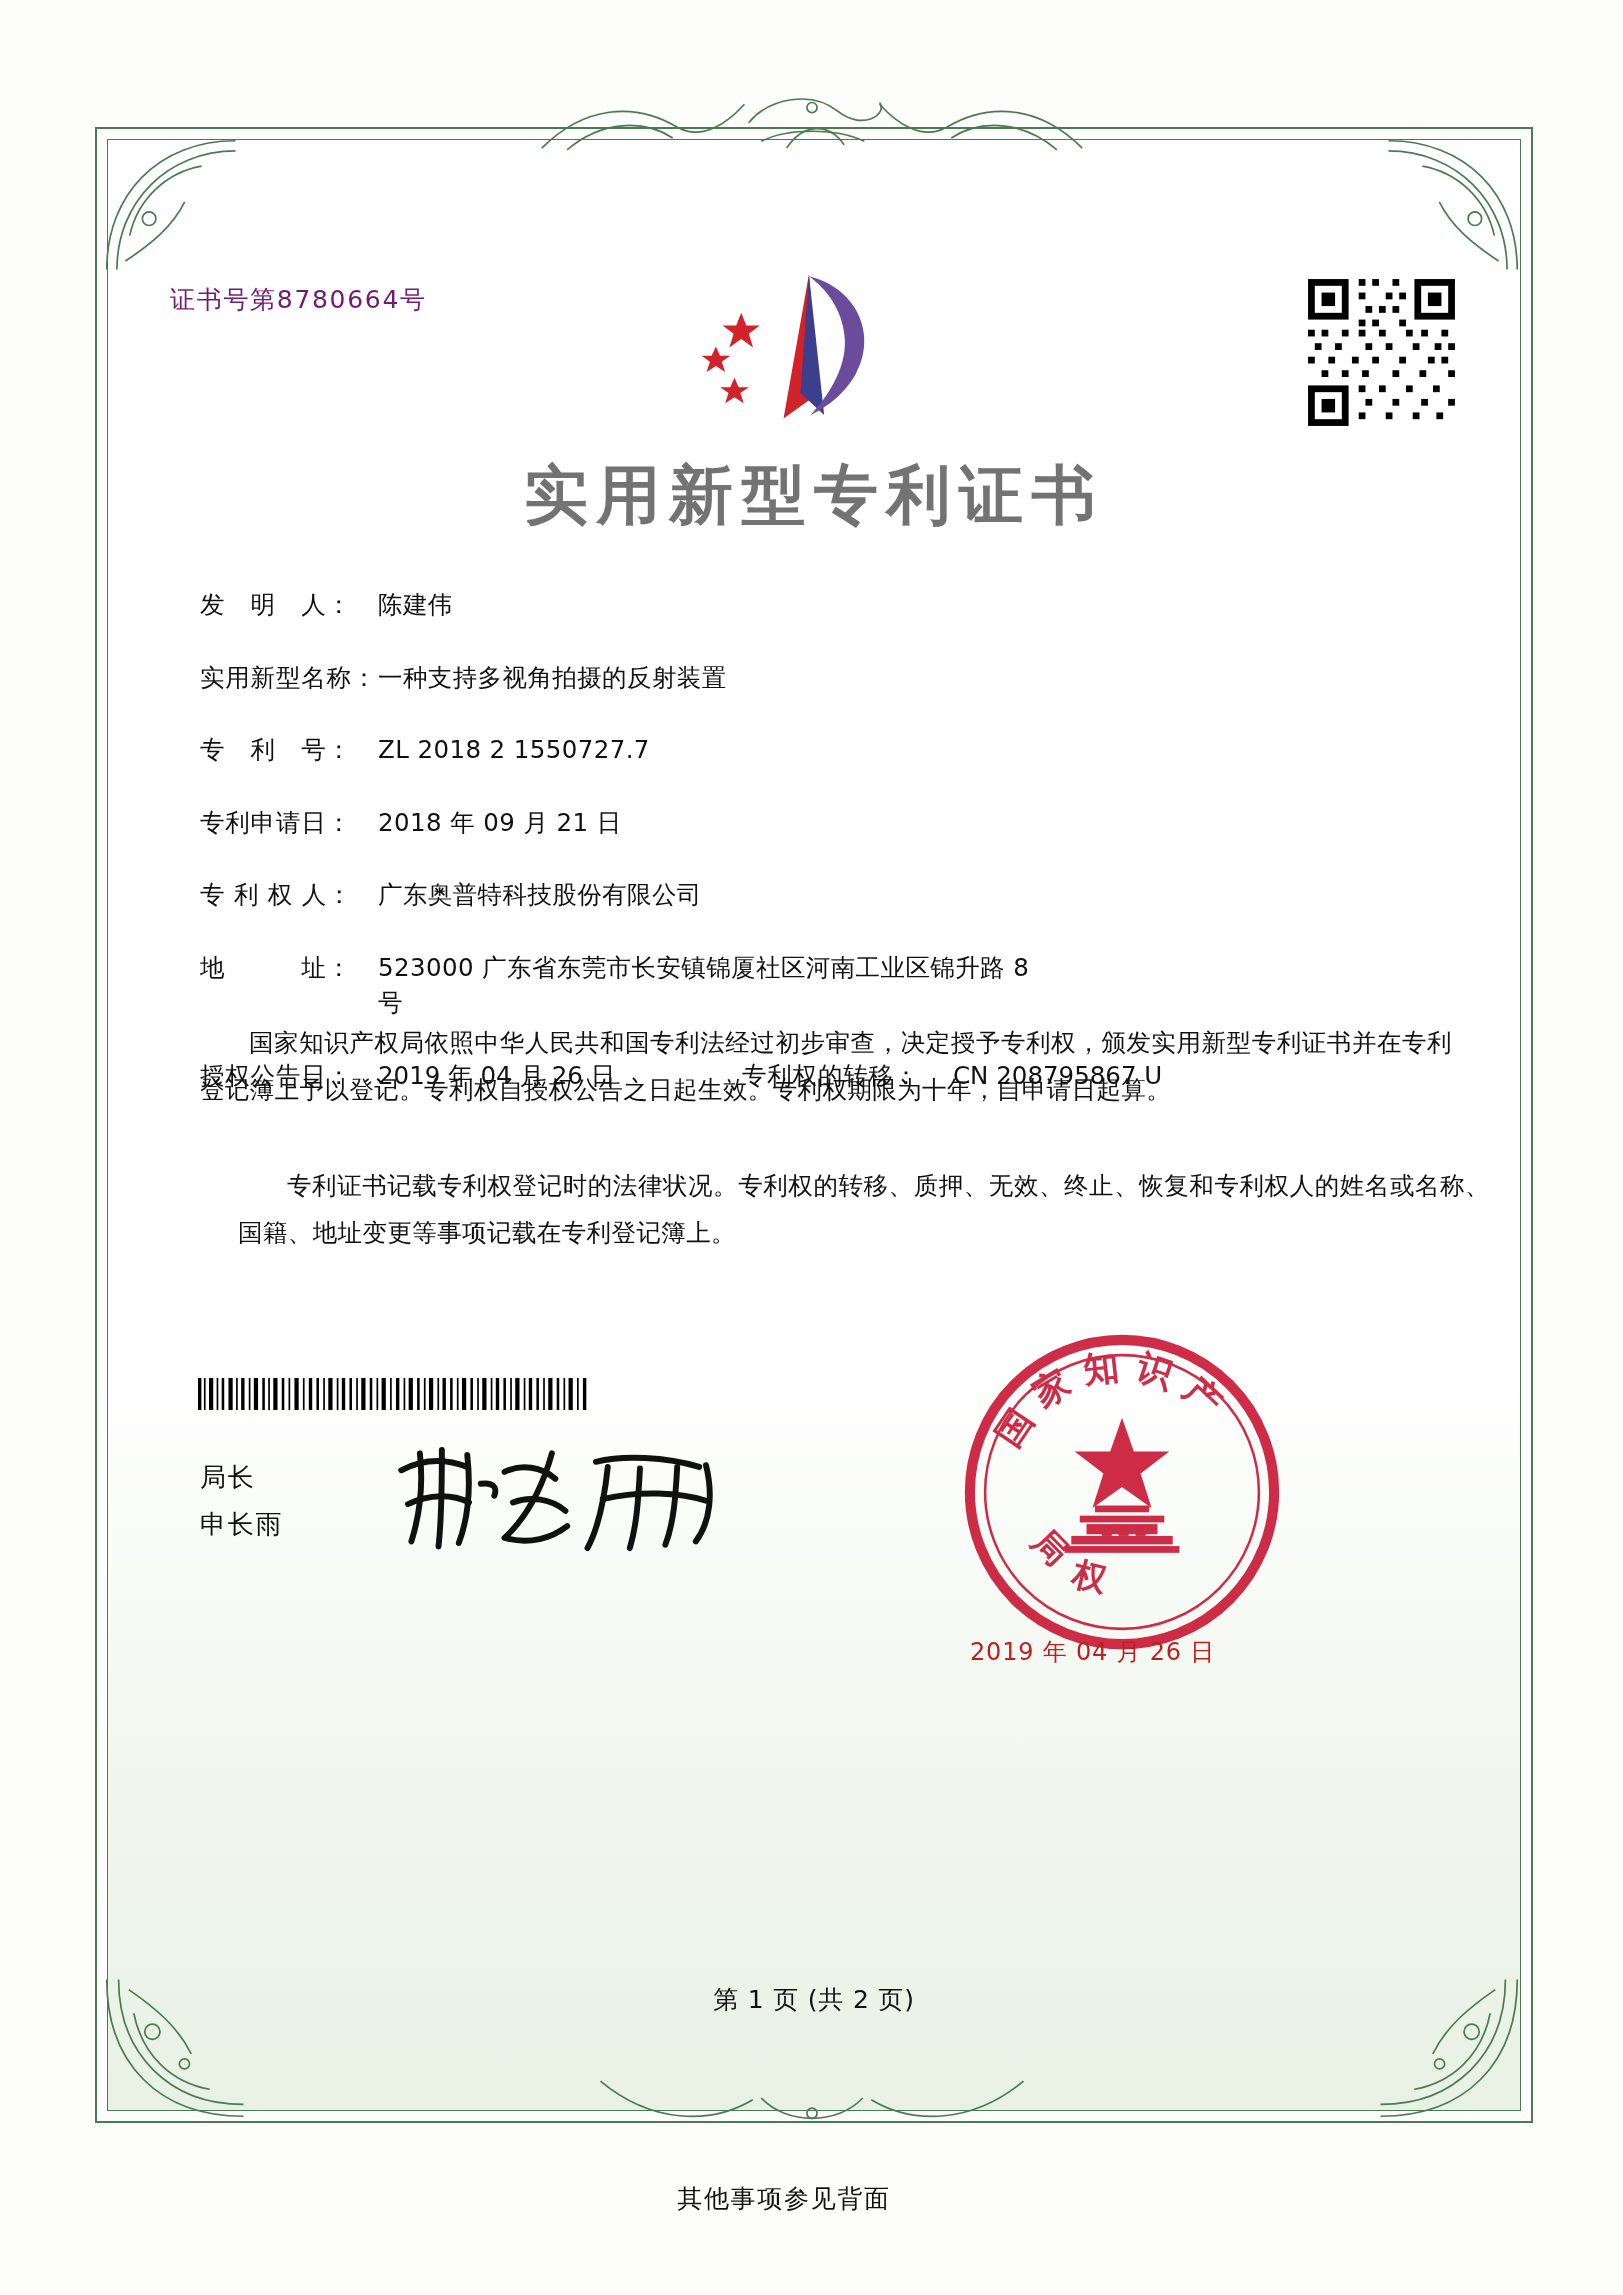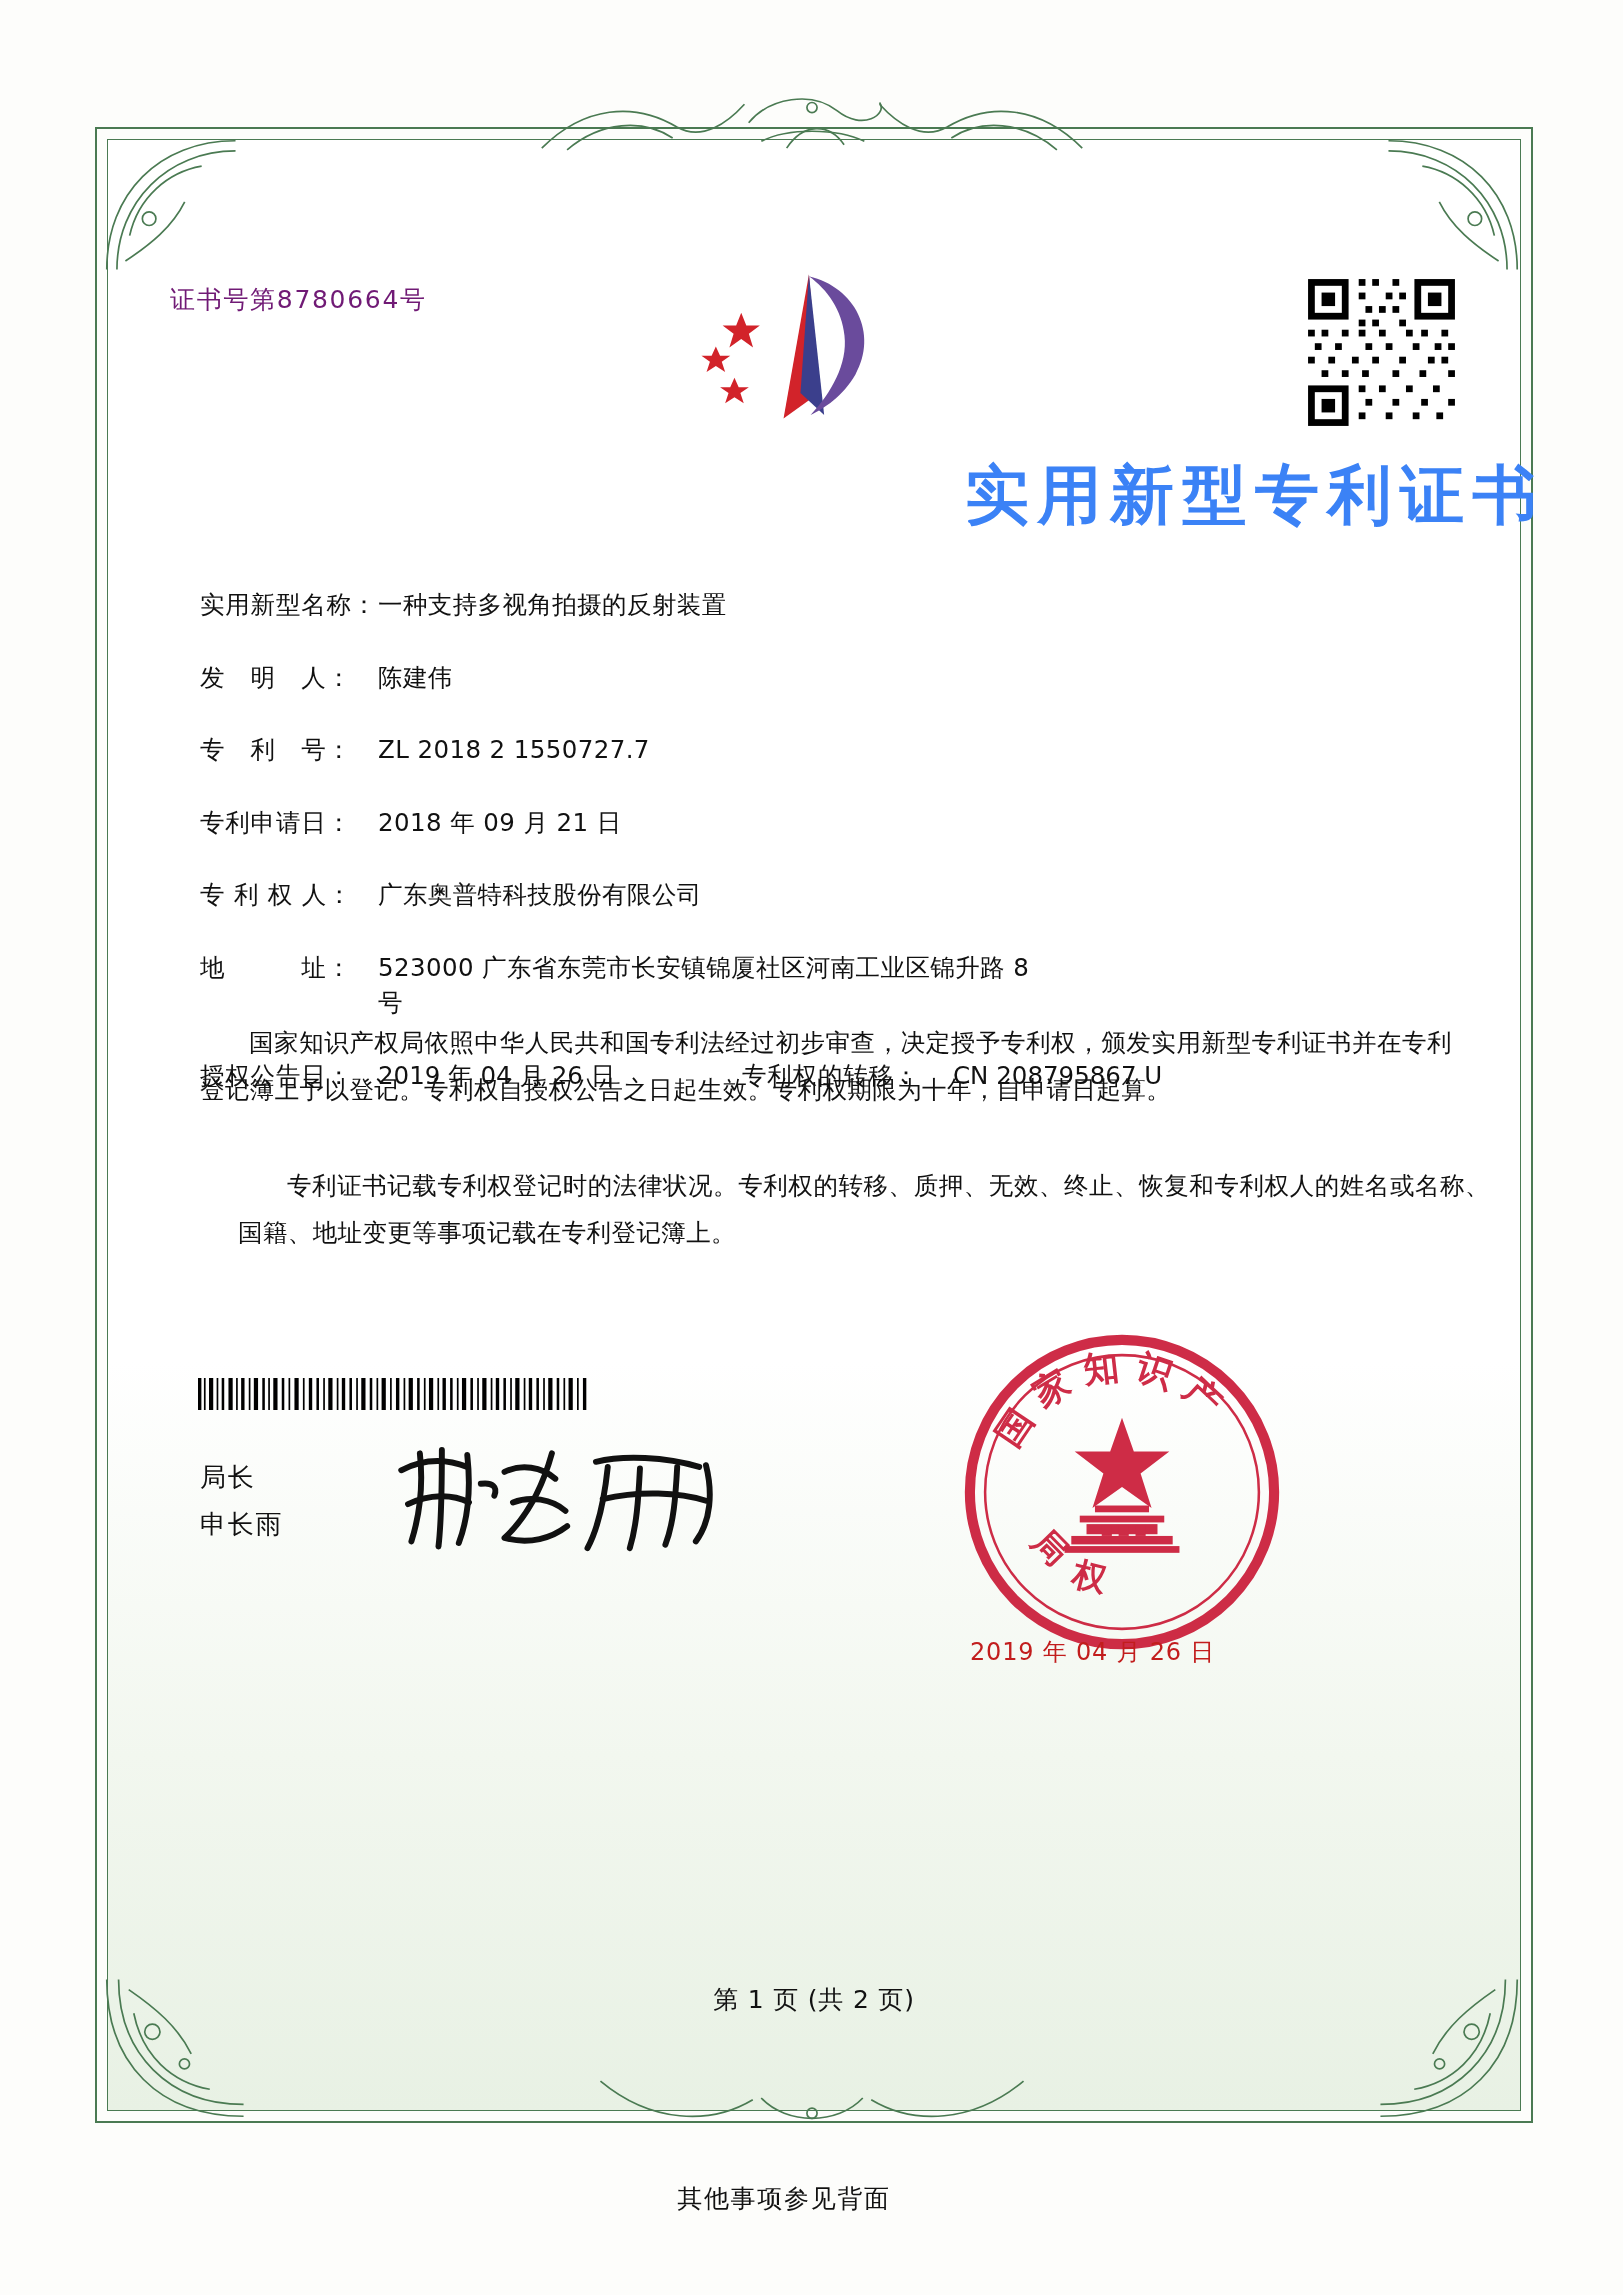--- a/index.html
+++ b/index.html
@@ -84,27 +84,26 @@
     top: 135px;
     width: 157px;
     height: 157px;
   }
 
   .main-title {
     position: absolute;
     left: 0;
     top: 313px;
     width: 100%;
-    text-align: right;
+    text-align: center;
     font-size: 64px;
     font-weight: bold;
     letter-spacing: 8.5px;
     font-family: "DejaVu Sans", "Liberation Sans", sans-serif;
-    color: #3b82f6;
-    padding-left: 24px;
+    color: #737373;
   }
 
   .fields {
     position: absolute;
     left: 93px;
     top: 448px;
     width: 1252px;
     font-size: 24.5px;
     font-family: "DejaVu Sans", "Liberation Sans", sans-serif;
   }
@@ -380,27 +379,27 @@
           <rect x="130" y="164" width="8" height="8"></rect>
         <rect x="158" y="164" width="8" height="8"></rect>
       </g>
     </svg>
 
     <div class="main-title">实用新型专利证书</div>
 
     <div class="fields">
 
       <div class="field-row">
+        <span class="field-label">发　明　人：</span>
+        <span class="field-value">陈建伟</span>
+      </div>
+
+      <div class="field-row">
         <span class="field-label">实用新型名称：</span>
         <span class="field-value">一种支持多视角拍摄的反射装置</span>
-      </div>
-
-      <div class="field-row">
-        <span class="field-label">发　明　人：</span>
-        <span class="field-value">陈建伟</span>
       </div>
 
       <div class="field-row">
         <span class="field-label">专　利　号：</span>
         <span class="field-value">ZL 2018 2 1550727.7</span>
       </div>
 
       <div class="field-row">
         <span class="field-label">专利申请日：</span>
         <span class="field-value">2018 年 09 月 21 日</span>

